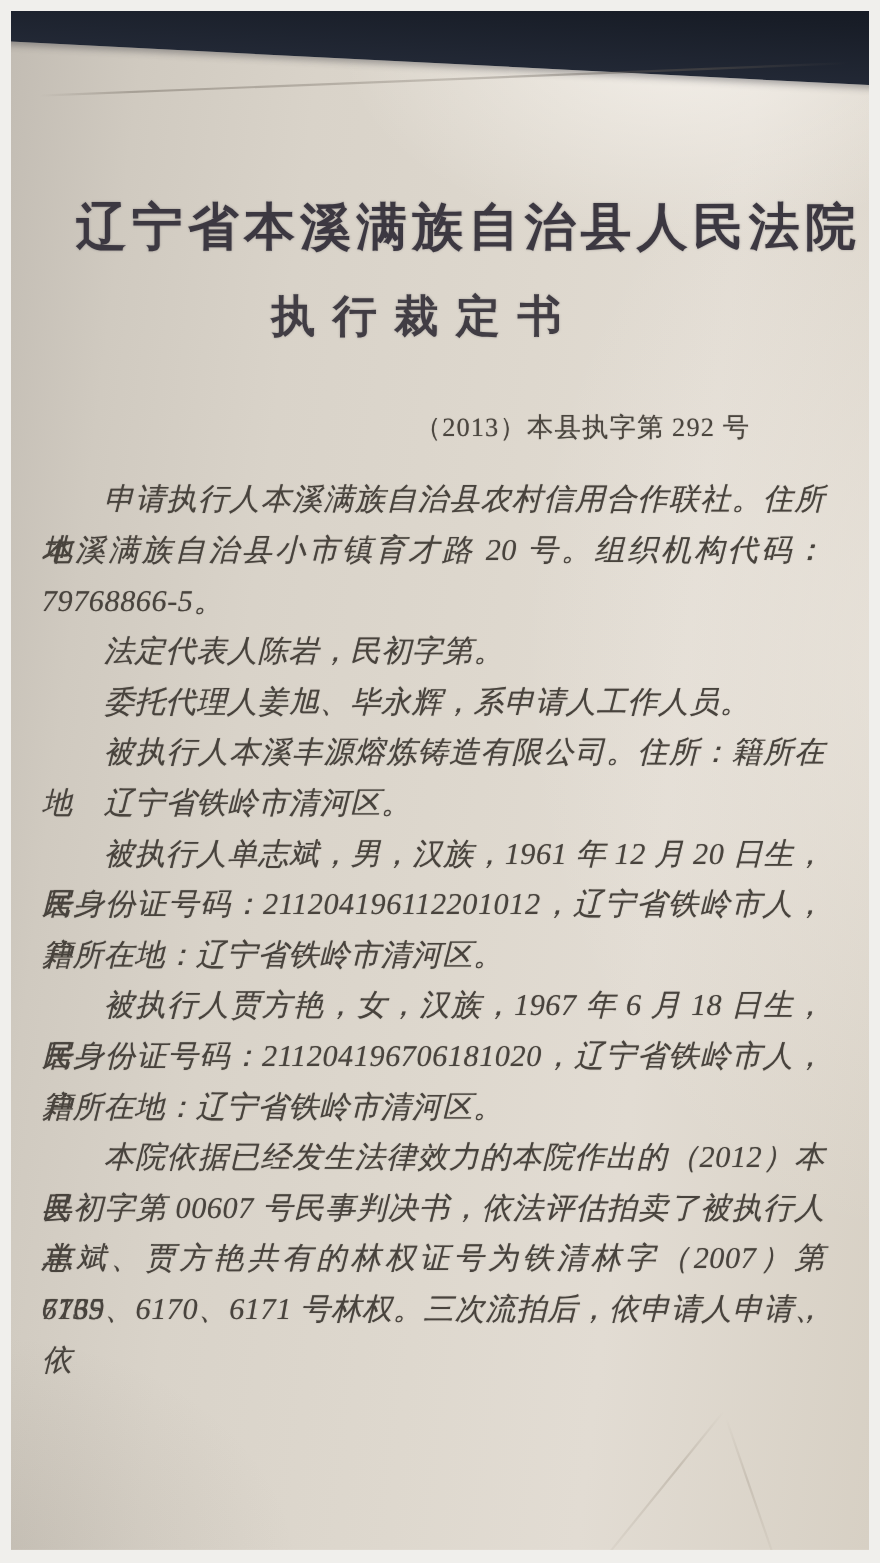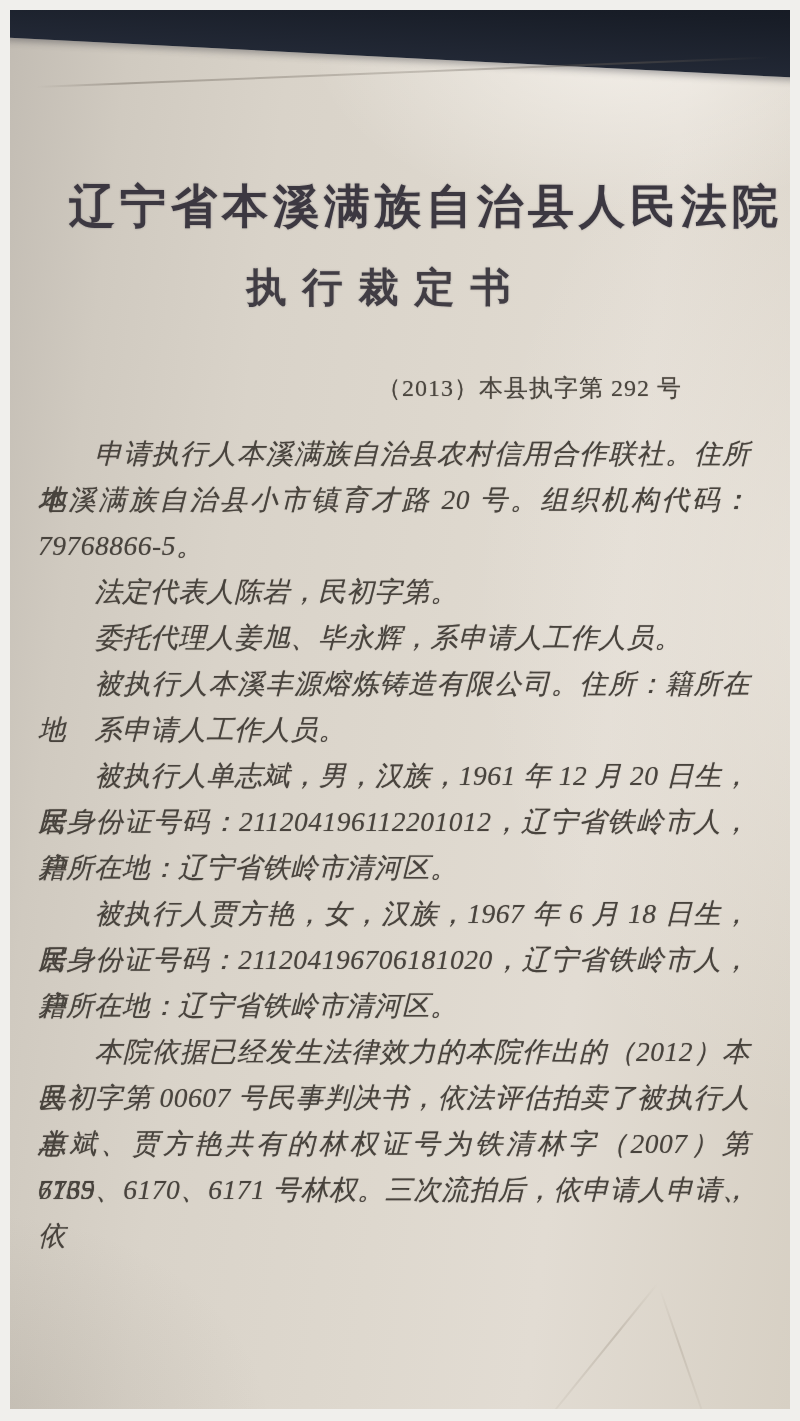--- a/index.html
+++ b/index.html
@@ -117,21 +117,21 @@
   <div class="doctitle">执 行 裁 定 书</div>
   <div class="caseno">（2013）本县执字第 292 号</div>
 
   <div class="bodytext">
       <div class="line indent fill">申请执行人本溪满族自治县农村信用合作联社。住所地：</div>
       <div class="line fill">本溪满族自治县小市镇育才路 20 号。组织机构代码：</div>
       <div class="line">79768866-5。</div>
       <div class="line indent">法定代表人陈岩，民初字第。</div>
       <div class="line indent">委托代理人姜旭、毕永辉，系申请人工作人员。</div>
       <div class="line indent fill">被执行人本溪丰源熔炼铸造有限公司。住所：籍所在地</div>
-      <div class="line indent">系申请人工作人员。</div>
+      <div class="line indent">辽宁省铁岭市清河区。</div>
       <div class="line indent fill">被执行人单志斌，男，汉族，1961 年 12 月 20 日生，居</div>
       <div class="line fill">民身份证号码：211204196112201012，辽宁省铁岭市人，户</div>
       <div class="line">籍所在地：辽宁省铁岭市清河区。</div>
       <div class="line indent fill">被执行人贾方艳，女，汉族，1967 年 6 月 18 日生，居</div>
       <div class="line fill">民身份证号码：211204196706181020，辽宁省铁岭市人，户</div>
       <div class="line">籍所在地：辽宁省铁岭市清河区。</div>
       <div class="line indent fill">本院依据已经发生法律效力的本院作出的（2012）本县</div>
       <div class="line fill">民初字第 00607 号民事判决书，依法评估拍卖了被执行人单</div>
       <div class="line fill">志斌、贾方艳共有的林权证号为铁清林字（2007）第 7735、</div>
       <div class="line fill">6169、6170、6171 号林权。三次流拍后，依申请人申请，依</div>

